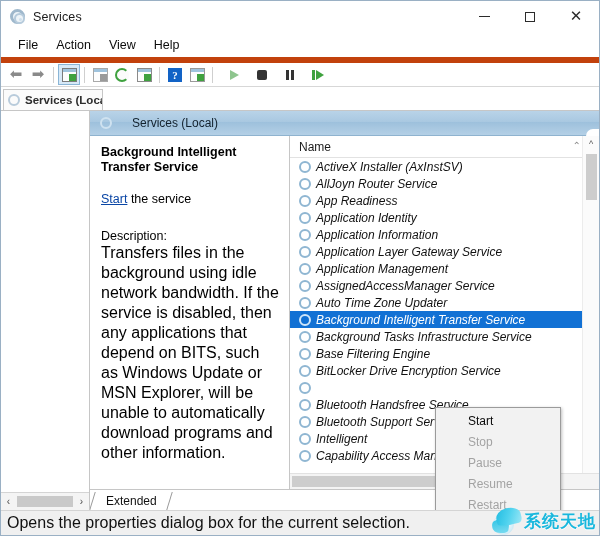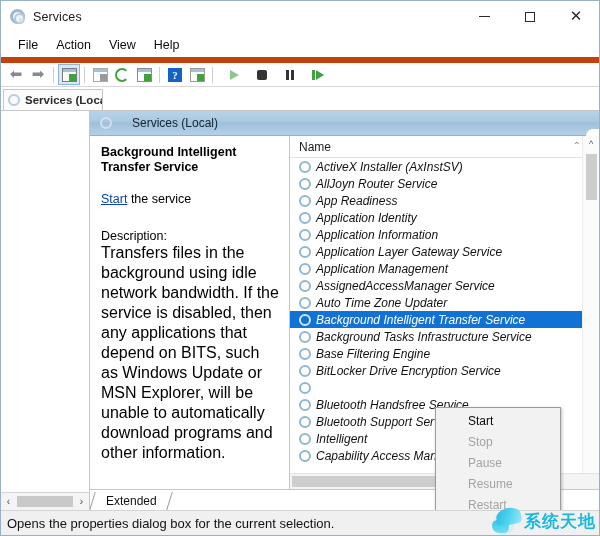--- a/index.html
+++ b/index.html
@@ -221,21 +221,21 @@
     content:"";position:absolute;right:0;top:0;bottom:0;width:11px;
     border-right:1px solid #9a9a9a;
     transform:skewX(-17deg);
   }
 
   
   .statusbar{
     height:24px;min-height:24px;background:#f0f0f0;
     border-top:1px solid #d4d4d4;
     display:flex;align-items:center;padding-left:6px;
-    font-size:13px;color:#111;position:relative;
+    font-size:16px;color:#111;position:relative;
   }
 
   
   .ctxmenu{
     position:absolute;left:434px;top:296px;width:124px;
     background:#f2f2f2;border:1px solid #9b9b9b;
     box-shadow:1px 1px 3px rgba(0,0,0,.25);
     padding:2px 0;z-index:50;
   }
   .ctxitem{

